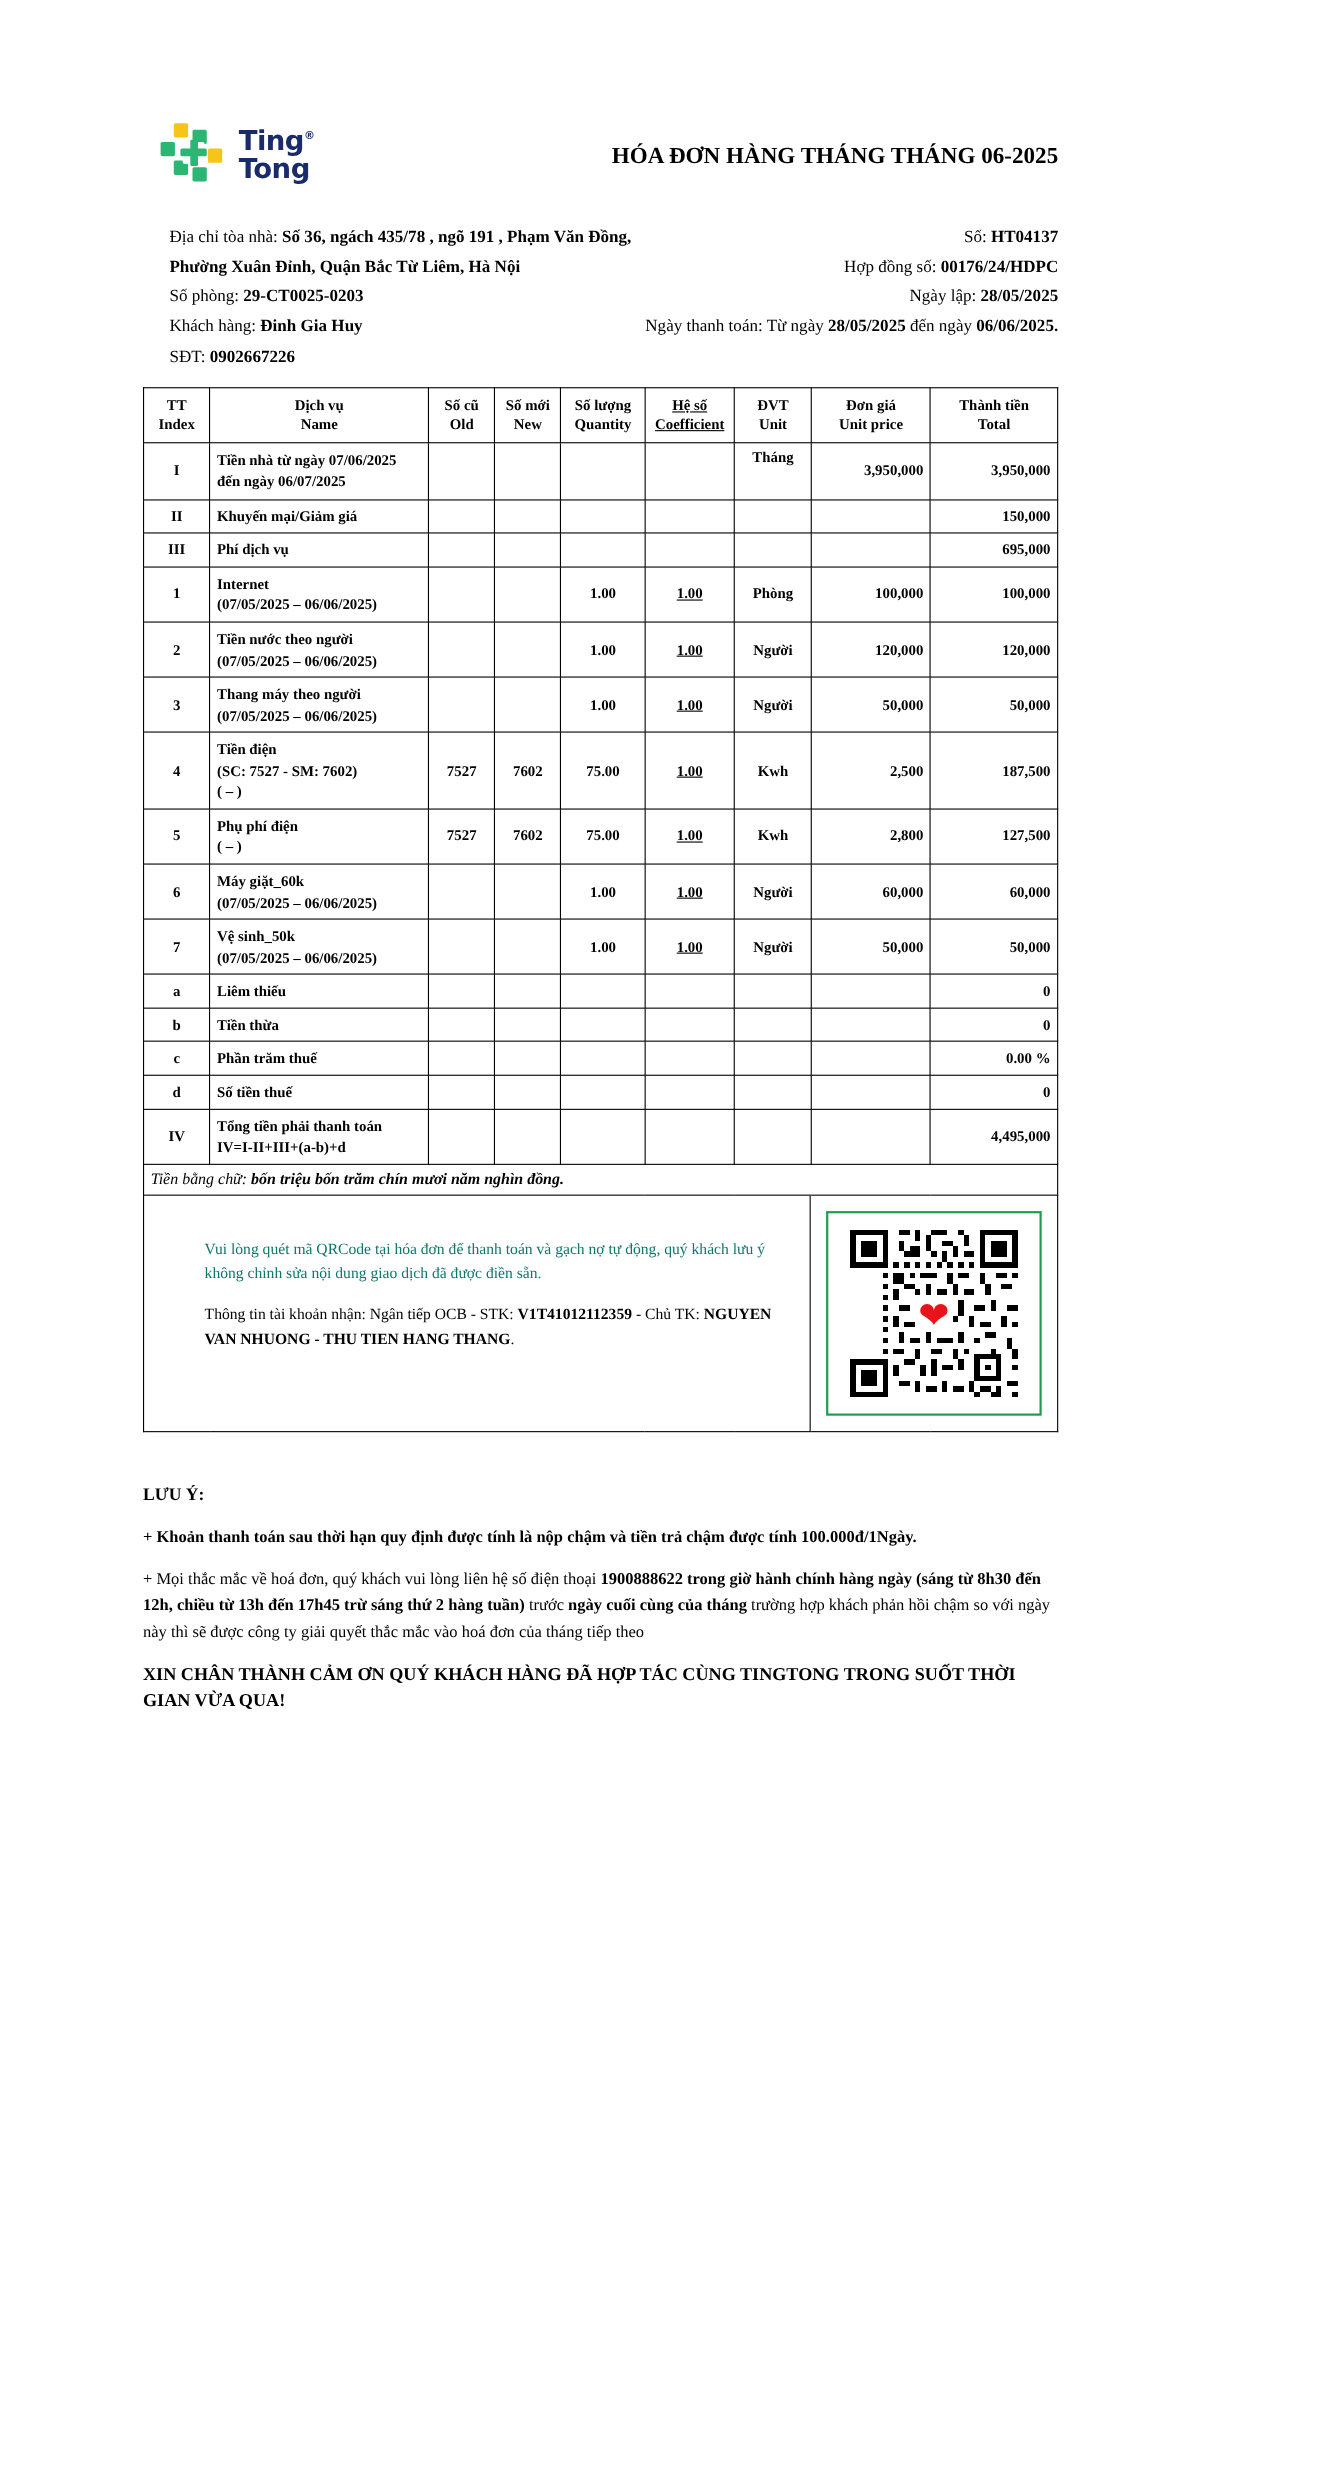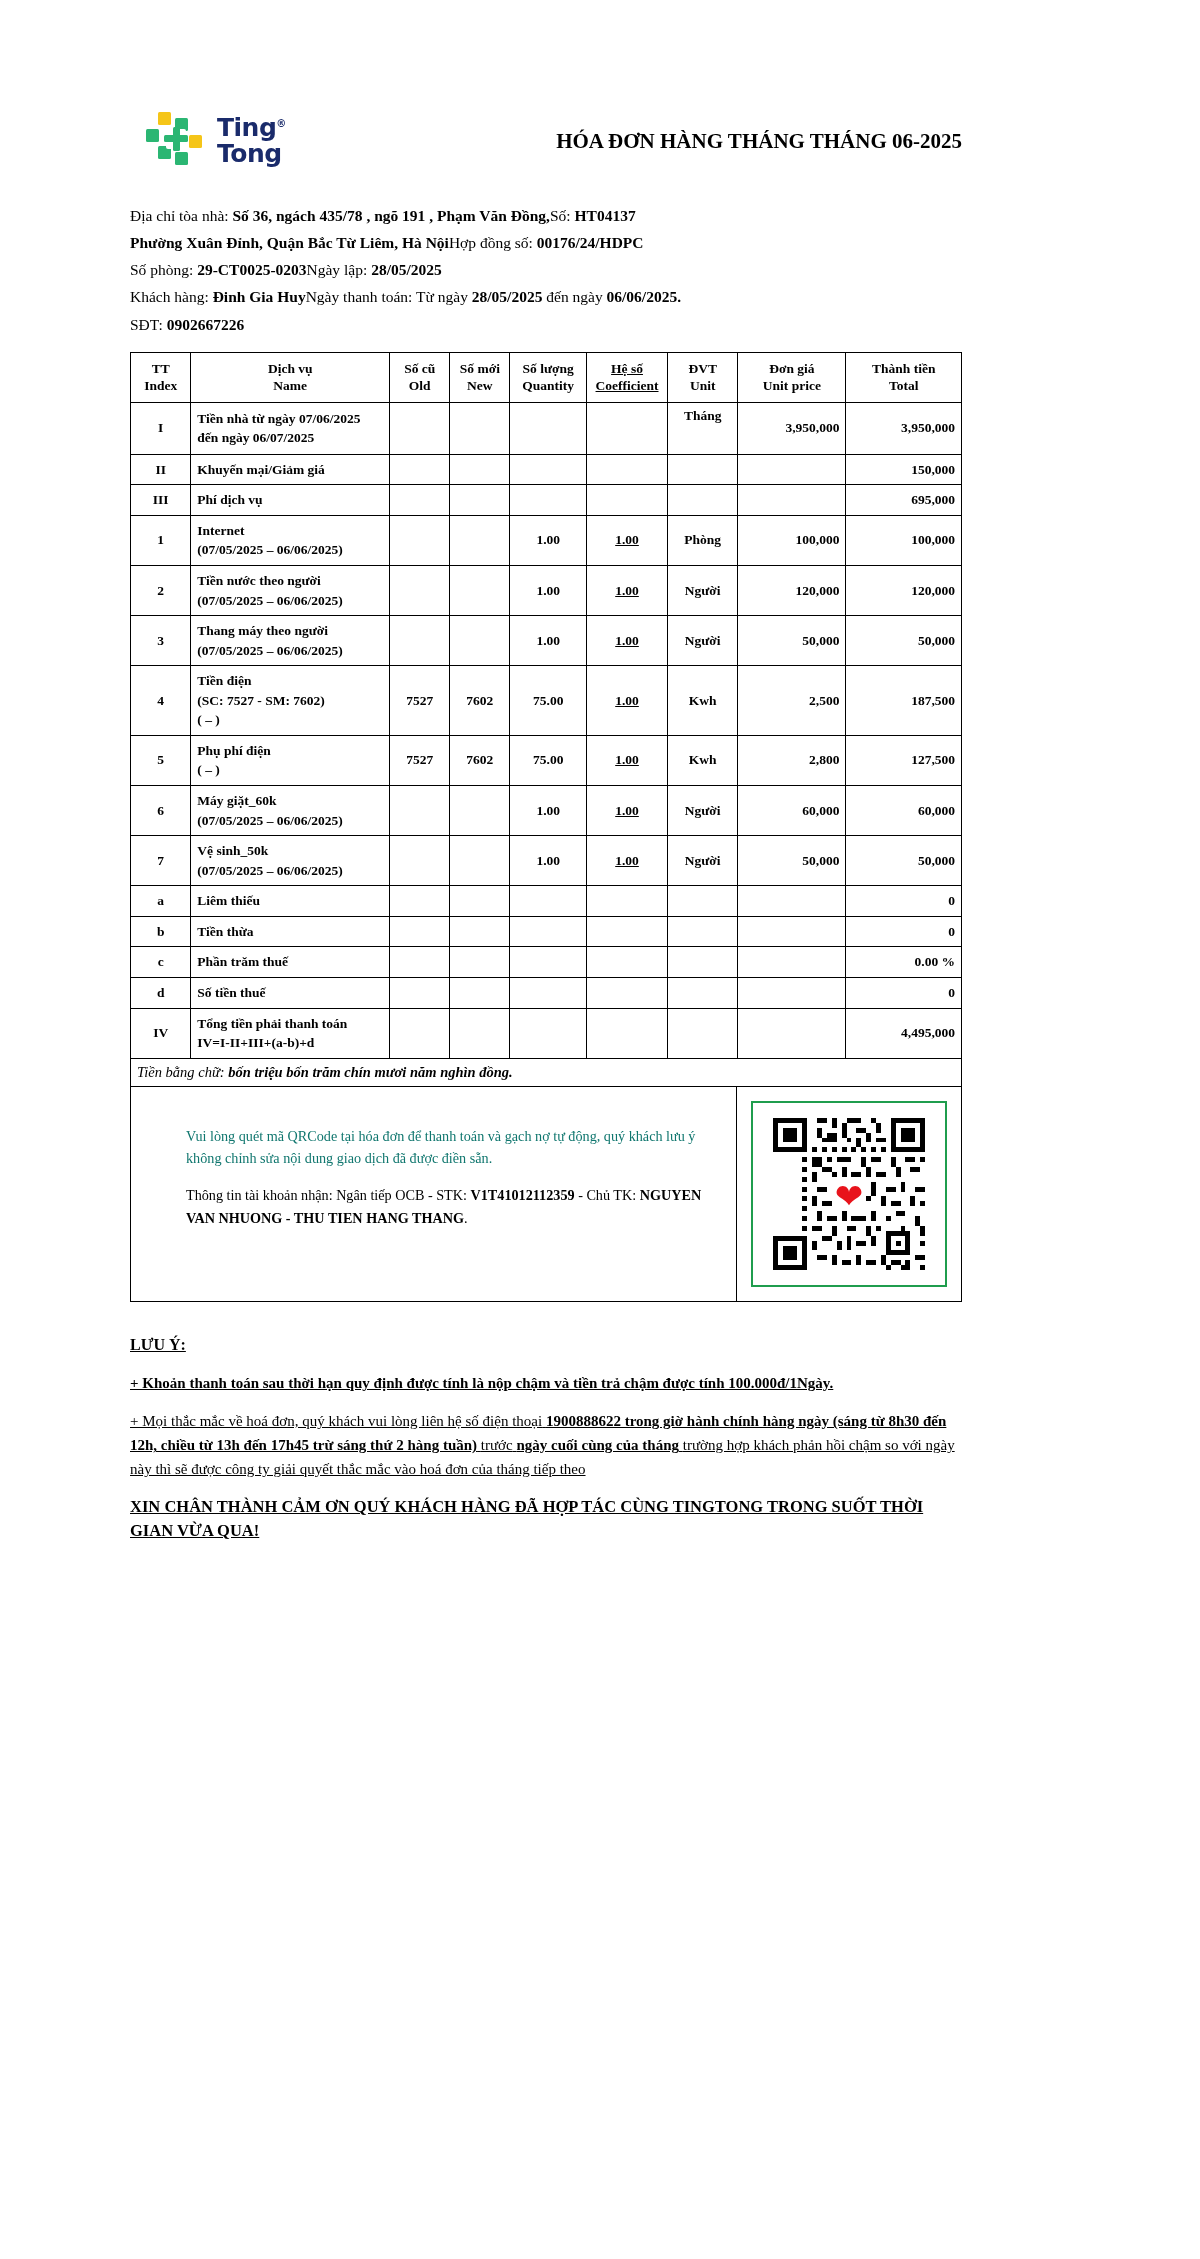--- a/index.html
+++ b/index.html
@@ -61,21 +61,23 @@
     margin-left: auto;
   }
 
   
   .meta {
     font-size: 15.5px;
     line-height: 1.75;
   }
   .meta-row {
     display: flex;
+    justify-content: space-between;
     align-items: baseline;
+    margin-left: 24px;
   }
   .meta-left { text-align: left; }
   .meta-right { text-align: right; }
   .b { font-weight: bold; }
 
   
   table.inv {
     width: 100%;
     border-collapse: collapse;
     margin-top: 14px;
@@ -152,24 +154,23 @@
     position: absolute;
     left: 50%; top: 52%;
     transform: translate(-50%,-50%);
     font-size: 34px;
     color: #e8131b;
     line-height: 1;
   }
 
   
   .footer {
-    margin-top: 30px;
+    margin-top: 45px;
     font-size: 15px;
     line-height: 1.6;
-    text-decoration: underline;
   }
   .footer .hdr { font-weight: bold; font-size: 16px; margin-bottom: 14px; }
   .footer p { margin: 0 0 14px 0; }
   .footer .thanks {
     font-weight: bold;
     font-size: 16.5px;
     line-height: 1.45;
     margin-top: 6px;
   }
 </style>

